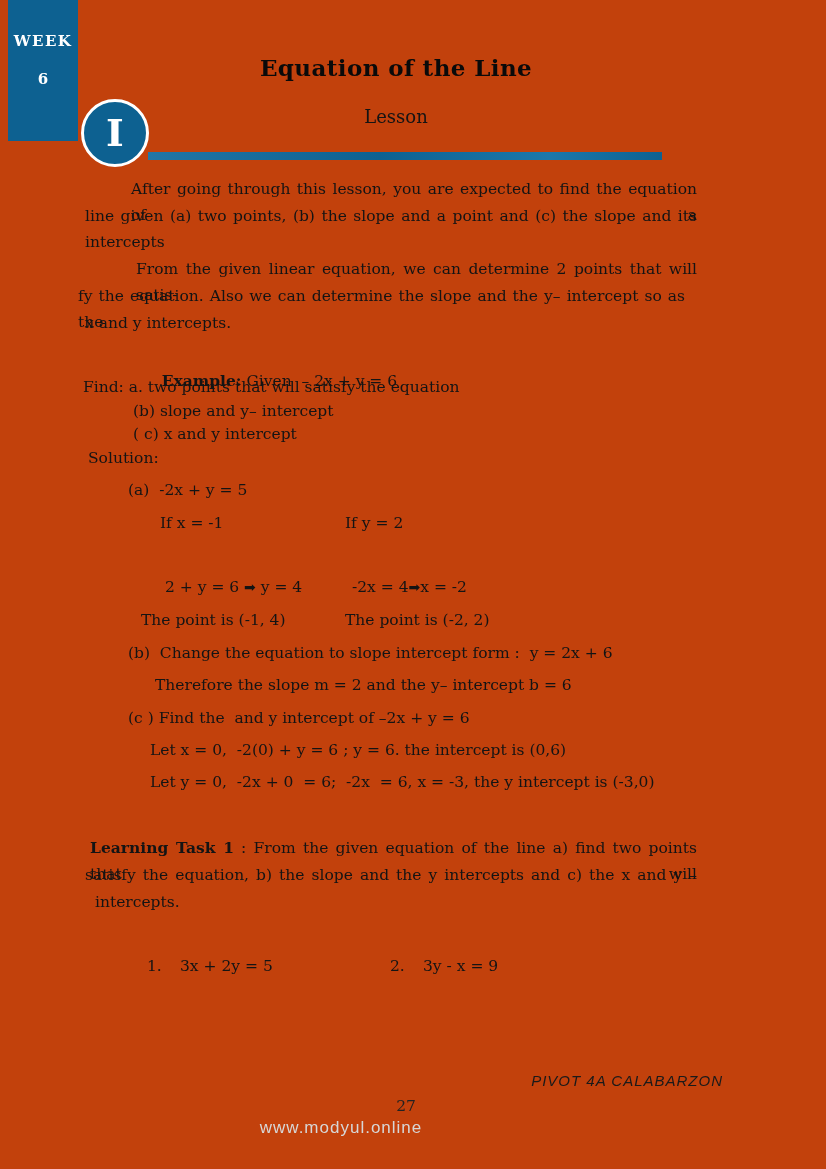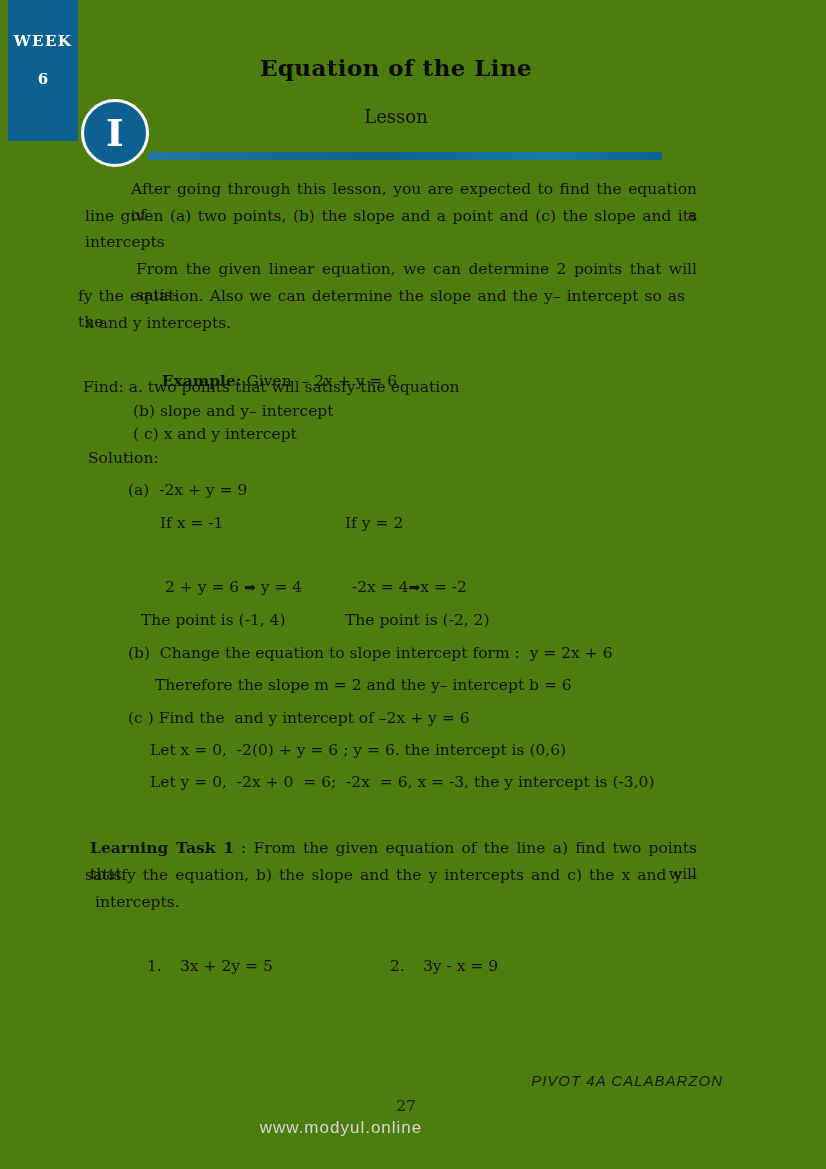--- a/index.html
+++ b/index.html
@@ -1,18 +1,18 @@
 <!DOCTYPE html>
 <html><head>
 <meta charset="utf-8">
 <style>
   html,body { margin:0; padding:0; background:#e8e8e8; }
   .page {
     position:relative; width:826px; height:1169px; margin:0 auto;
-    background:#4d7c0f; overflow:hidden;
+    background:#c2410c; overflow:hidden;
     font-family:"DejaVu Serif", serif; color:#141414;
   }
   
   .week-box {
     position:absolute; left:8px; top:0; width:70px; height:141px;
     background:#0d6191;
   }
   .week-word {
     position:absolute; left:0; right:0; top:32px; text-align:center;
     color:#fff; font-weight:bold; font-size:15px; letter-spacing:1.5px;
@@ -87,21 +87,21 @@
   <div class="ln" style="left:85px;  top:310px;">x and y intercepts.</div>
 
   <div class="ln" style="left:142px; top:342px;text-align:right;">
     <span class="b">Example:</span><span> Given  – 2x + y = 6</span>
   </div>
   <div class="ln" style="left:83px;  top:374px;">Find: a. two points that will satisfy the equation</div>
   <div class="ln" style="left:133px; top:398px;">(b) slope and y– intercept</div>
   <div class="ln" style="left:133px; top:421px;">( c) x and y intercept</div>
   <div class="ln" style="left:88px;  top:445px;">Solution:</div>
 
-  <div class="ln" style="left:128px; top:477px;">(a)  -2x + y = 9</div>
+  <div class="ln" style="left:128px; top:477px;">(a)  -2x + y = 5</div>
 
   <div class="ln" style="left:0; top:510px; width:826px; height:26px;padding-left:6px;">
     <span class="col" style="left:160px;">If x = -1</span>
     <span class="col" style="left:345px;">If y = 2</span>
   </div>
   <div class="ln" style="left:0; top:574px; width:826px; height:26px;">
     <span class="col" style="left:165px;"><span>2 + y = 6 </span><span class="arrow">➡</span><span> y = 4</span></span>
     <span class="col" style="left:352px;"><span>-2x = 4</span><span class="arrow">➡</span><span>x = -2</span></span>
   </div>
   <div class="ln" style="left:0; top:607px; width:826px; height:26px;">

